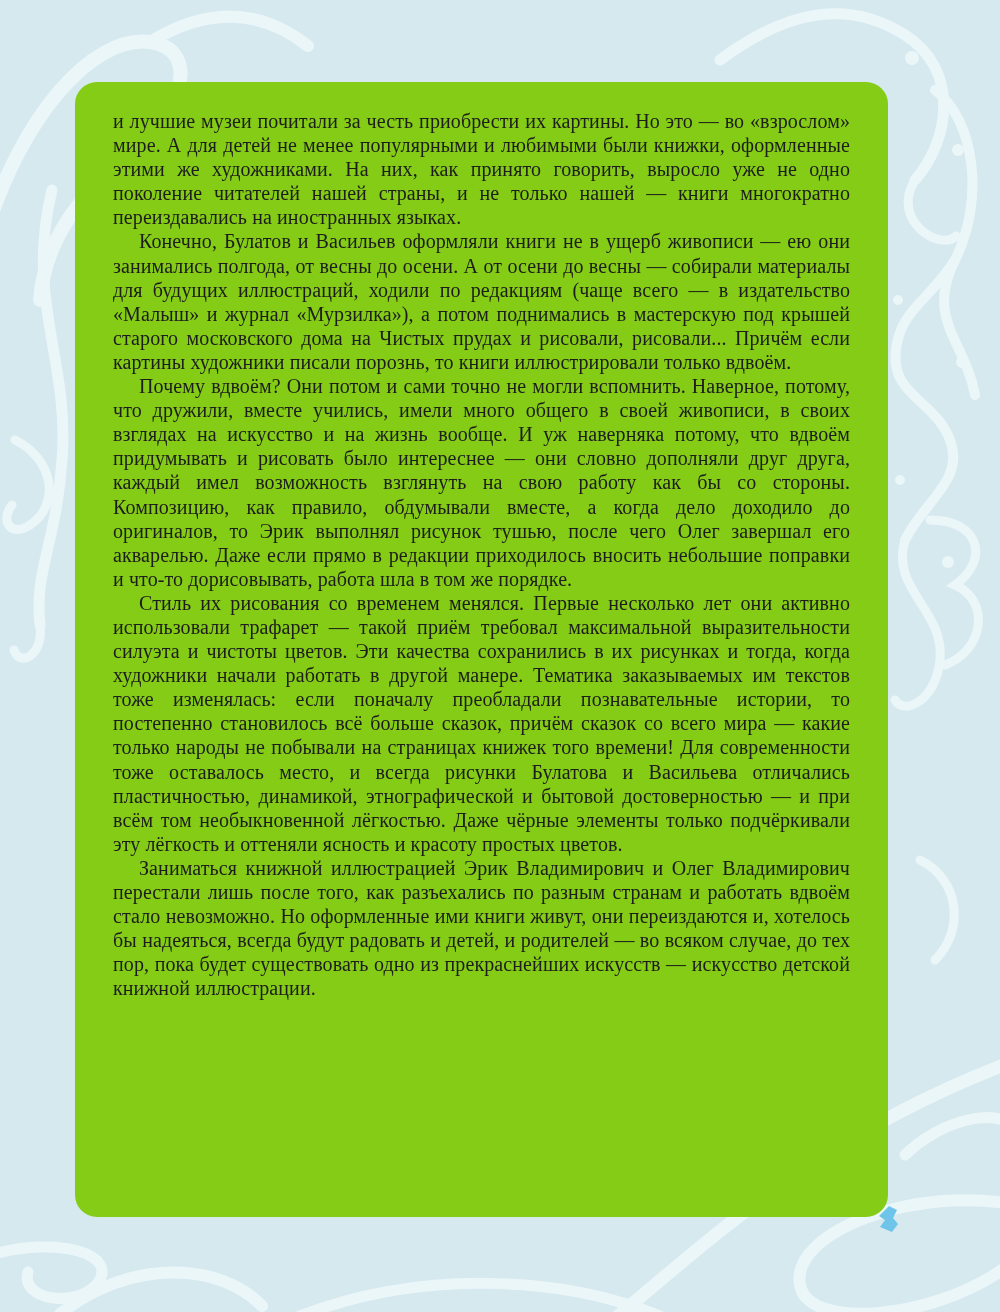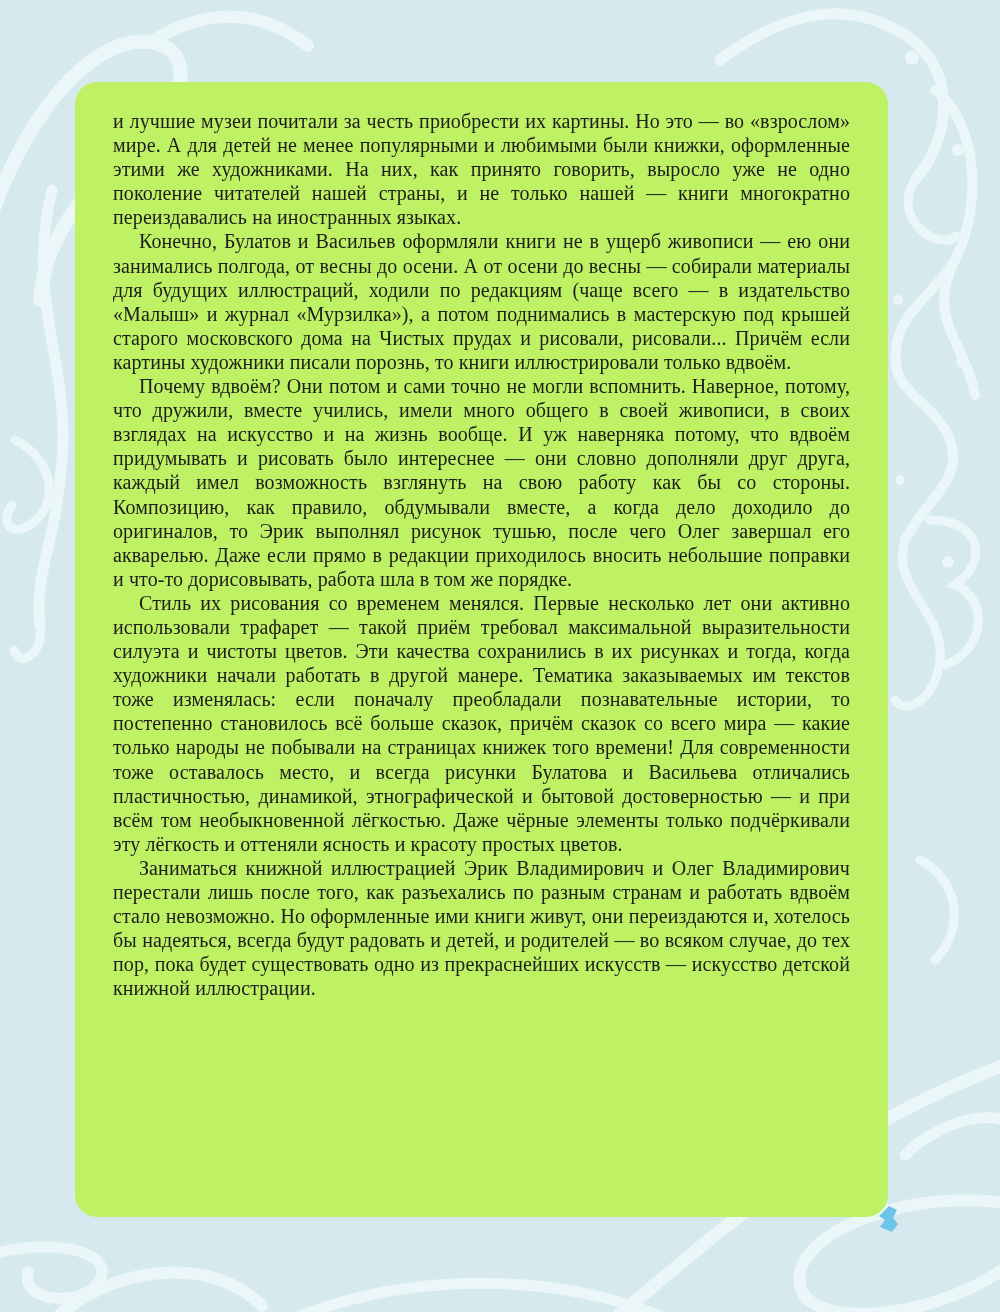--- a/index.html
+++ b/index.html
@@ -24,21 +24,21 @@
     top: 0;
     width: 1000px;
     height: 1312px;
   }
   .card {
     position: absolute;
     left: 75px;
     top: 82px;
     width: 813px;
     height: 1135px;
-    background: #bef264;
+    background: #84cc16;
     border-radius: 22px;
     box-sizing: border-box;
     padding: 27px 38px 40px 38px;
     overflow: hidden;
   }
   .card p {
     margin: 0;
     color: #1d1d1b;
     font-size: 20px;
     line-height: 24.1px;

